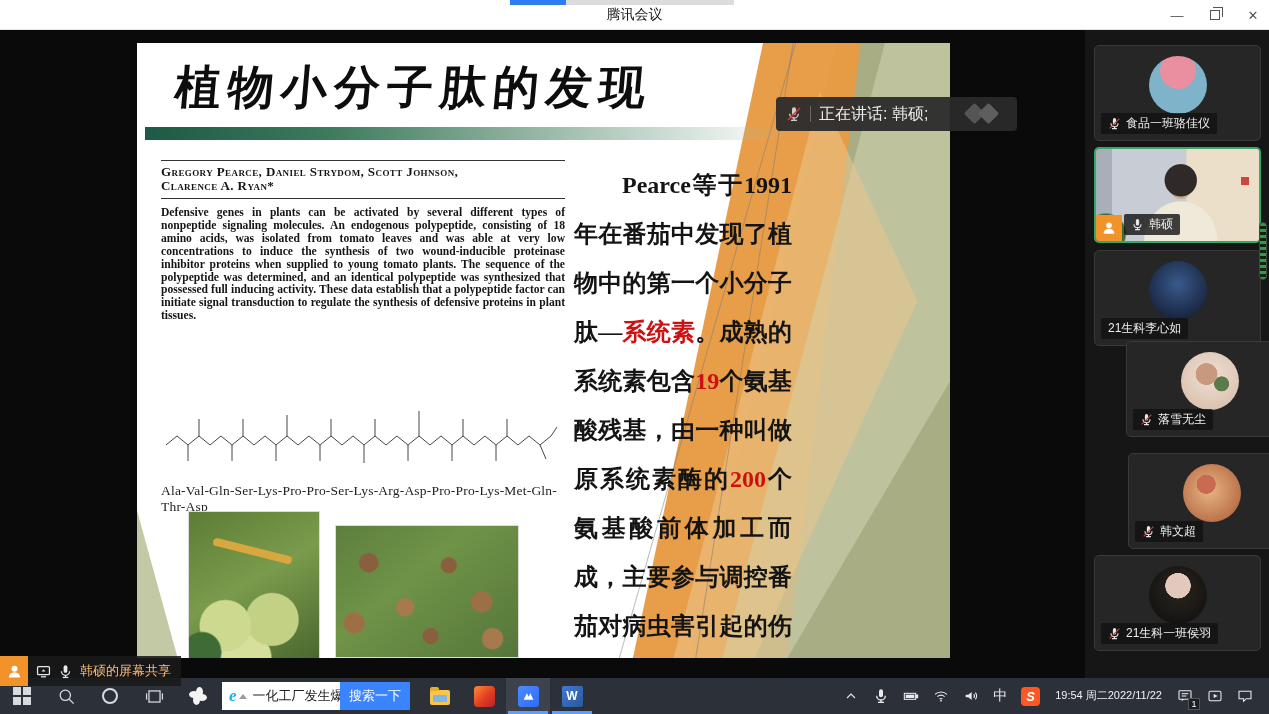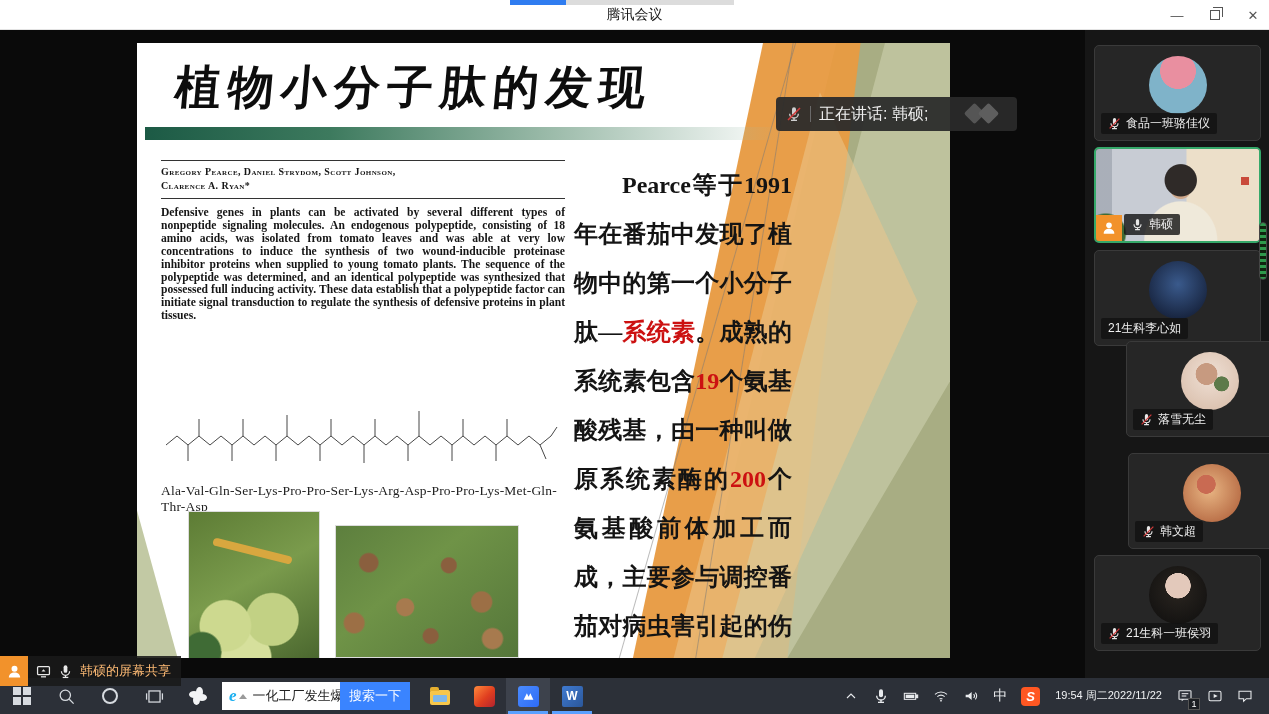--- a/index.html
+++ b/index.html
@@ -36,21 +36,21 @@
   .dl2 { left:74%; top:-10%; transform:rotate(9deg); }
 
   .slide-title { position:absolute; left:38px; top:14px; width:560px; font-family:"Liberation Serif",serif;
     font-weight:700; font-size:46px; letter-spacing:7px; color:#0d0d0d; transform:skewX(-5deg); }
   .green-bar { position:absolute; left:8px; top:84px; width:660px; height:13px;
     background:linear-gradient(90deg,#1c5a45,#3d7a5e 28%,#9dbcab 62%,rgba(255,255,255,0) 97%); }
 
   .paper { position:absolute; left:24px; top:112px; width:404px; font-family:"Liberation Serif",serif; color:#151515; }
   .paper-title { font-weight:700; font-size:17px; line-height:19.5px; }
   .rule { border:none; border-top:1.6px solid #333; margin:5px 0 4px 0; }
-  .authors { font-variant:small-caps; font-weight:700; font-size:10px; line-height:14px; letter-spacing:.4px; }
+  .authors { font-variant:small-caps; font-weight:700; font-size:13px; line-height:14px; letter-spacing:.4px; }
   .abstract { margin-top:8px; font-weight:700; font-size:11.6px; line-height:12.9px; text-align:justify; }
   .structure { position:absolute; left:0; top:242px; width:404px; height:84px; }
   .structure polyline, .structure line { stroke:#474747; stroke-width:1; fill:none; }
   .sequence { position:absolute; left:0; top:328px; font-size:13.5px; color:#222; letter-spacing:.2px; }
   .photo { position:absolute; border:1px solid #dcdcdc; }
   .photo-tomato { left:27px; top:356px; width:132px; height:160px;
     background:
       radial-gradient(circle at 10% 88%, #3f6b35 0 10%, transparent 11%),
       radial-gradient(circle at 28% 72%, #cdd98f 0 17%, transparent 18%),
       radial-gradient(circle at 64% 68%, #c2d184 0 19%, transparent 20%),

